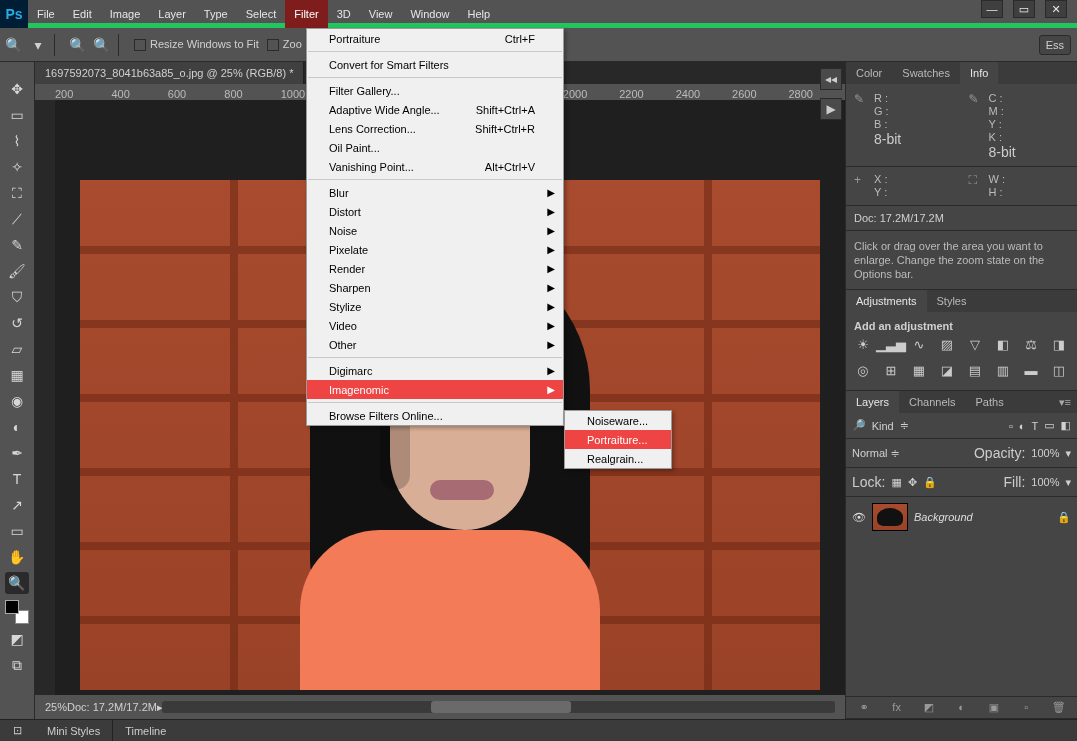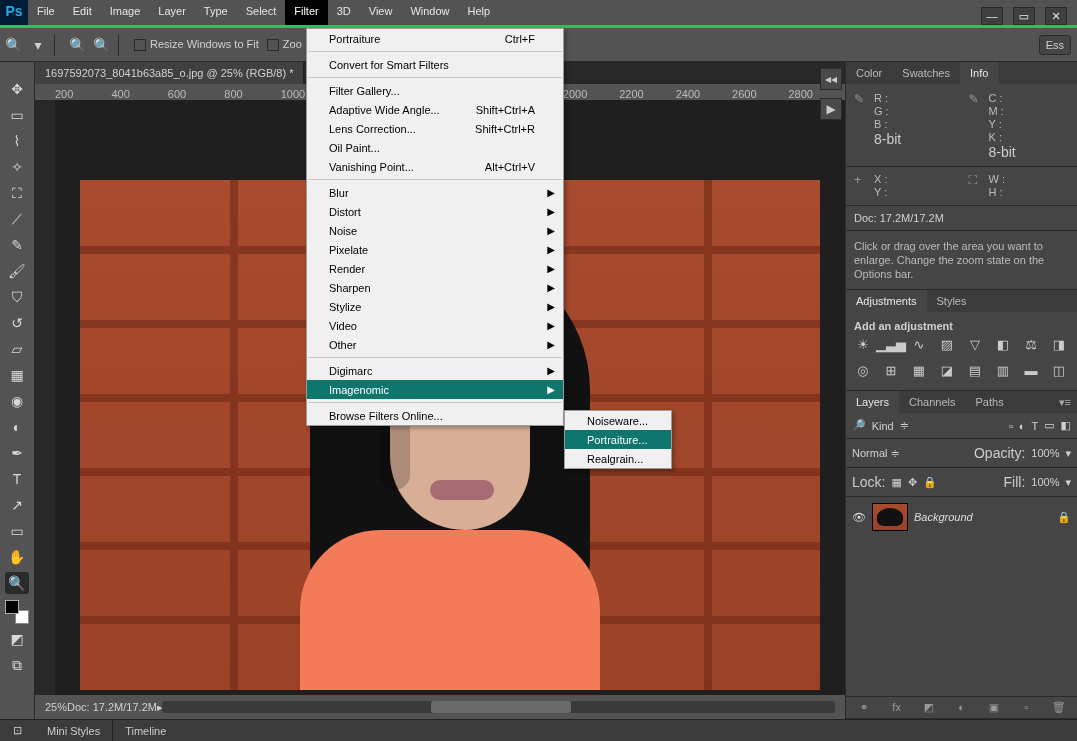--- a/index.html
+++ b/index.html
@@ -1,25 +1,25 @@
 <!DOCTYPE html>
 <html><head>
 <meta charset="utf-8">
 <style>
 * { margin: 0; padding: 0; box-sizing: border-box; font-family: "Segoe UI", Tahoma, sans-serif; font-size: 11px; }
 body { width: 1077px; height: 741px; background: #535353; overflow: hidden; position: relative; }
 
 
-.title-bar { height: 28px; background: #535353; display: flex; align-items: flex-end; border-bottom: 3px solid #22c55e; }
+.title-bar { height: 28px; background: #535353; display: flex; align-items: flex-start; border-bottom: 5px solid #22c55e; }
 .ps-logo { width: 28px; height: 28px; background: #001d36; color: #29abe2; font-weight: bold; font-size: 14px; display:flex; align-items:center; justify-content:center; }
 
 
 .menu-bar { display:flex; align-items:center; height:28px; flex:1; }
 .menu-bar .menu-item { padding: 0 9px; height: 28px; line-height:28px; color:#e6e6e6; cursor:default; }
-.menu-bar .menu-item.open { background:#000000; color:#fff; }
+.menu-bar .menu-item.open { background:#7f1d1d; color:#fff; }
 
 .win-btns { margin-left:auto; display:flex; gap:10px; padding-right:10px; color:#e6e6e6; }
 .win-btn { width:22px; height:18px; border:1px solid #2a2a2a; display:flex; align-items:center; justify-content:center; background:#3f3f3f; }
 
 
 .options-bar { height:34px; background:#535353; border-bottom:1px solid #2a2a2a; display:flex; align-items:center; padding:0 6px; gap:8px; color:#d0d0d0; }
 .opt-icon { width:16px; height:16px; display:flex; align-items:center; justify-content:center; font-size:14px; }
 .opt-btn { padding:3px 12px; border:1px solid #2a2a2a; background:#5f5f5f; border-radius:3px; color:#e6e6e6; }
 .opt-check { width:12px;height:12px; border:1px solid #2a2a2a; display:inline-block; vertical-align:middle; margin-right:4px; }
 .opt-grow { flex:1; }
@@ -97,21 +97,21 @@
 .status-bar { position:absolute; left:0; right:0; bottom:0; height:22px; background:#3b3b3b; border-top:1px solid #222; display:flex; align-items:center; }
 .status-tab { padding:0 12px; height:22px; line-height:22px; color:#ccc; }
 .status-tab.first{ border-right:1px solid #222;}
 
 
 .dropdown { position:absolute; background:#f0f0f0; border:1px solid #9b9b9b; box-shadow:2px 2px 4px rgba(0,0,0,0.3); z-index:50; color:#000;}
 .dropdown .mi { display:flex; align-items:center; height:19px; padding:0 28px 0 22px; white-space:nowrap; position:relative;}
 .dropdown .mi.sep { height:0; border-top:1px solid #c8c8c8; margin:3px 1px; padding:0;}
 .dropdown .mi .sc { margin-left:auto; padding-left:30px; color:#000;}
 .dropdown .mi .arrow { position:absolute; right:8px; font-size:10px;}
-.dropdown .mi.hover { background:#0f766e; color:#fff;}
+.dropdown .mi.hover { background:#ef4444; color:#fff;}
 
 .small-label{ font-size:14px; color:#ccc;}
 </style>
 </head>
 <body>
 
 <div class="title-bar">
   <div class="ps-logo">Ps</div>
   <div class="menu-bar" id="menubar">
       <div class="menu-item">File</div>

